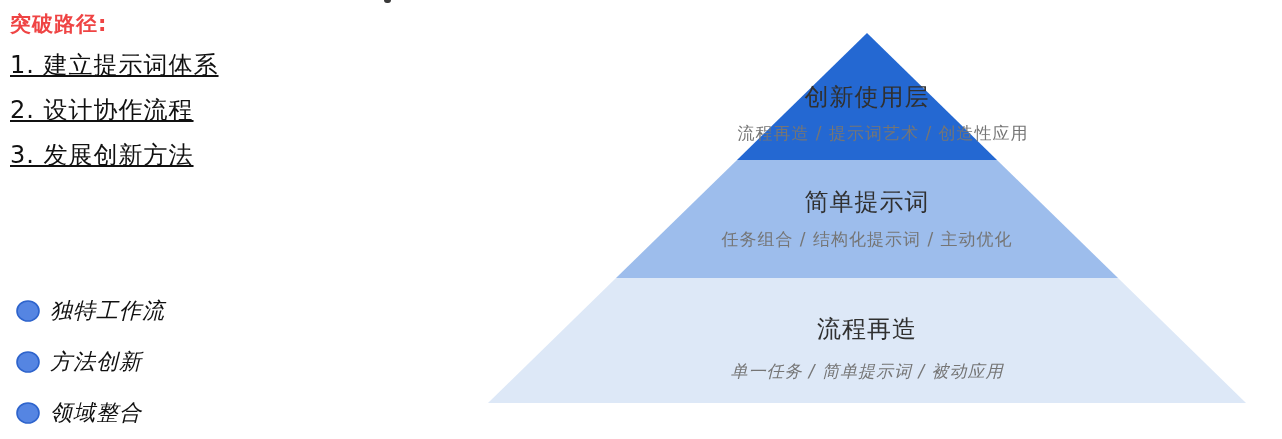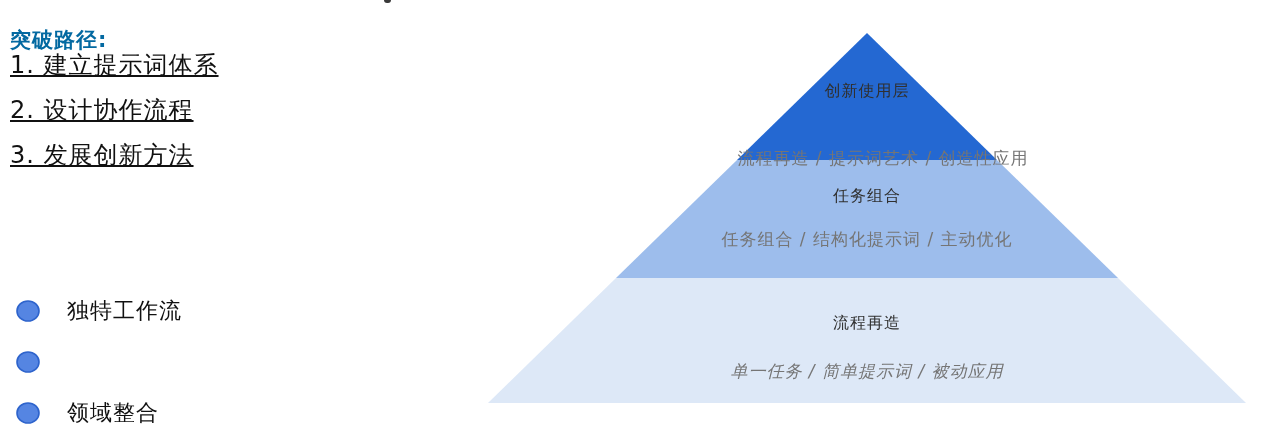--- a/index.html
+++ b/index.html
@@ -12,48 +12,48 @@
   body { position: relative; }
 
   
   .artifact {
     position: absolute; left: 384px; top: 0; width: 7px; height: 3px;
     background: #3a3a3a; border-radius: 0 0 3px 3px;
   }
 
   
   .left-heading {
-    position: absolute; left: 10px; top: 26px;
-    font-size: 21px; font-weight: bold; color: #0369a1;
+    position: absolute; left: 10px; top: 10px;
+    font-size: 21px; font-weight: bold; color: #ef4444;
     letter-spacing: 1px;
   }
   .numbered-list { position: absolute; left: 10px; top: 42px; }
   .numbered-item {
     height: 45px; display: flex; align-items: center;
     font-size: 24px; color: #111111; letter-spacing: 1px; text-decoration: underline;
   }
   .bullet-list { position: absolute; left: 16px; top: 299px; }
   .bullet-row {
     height: 24px; margin-bottom: 27px;
     display: flex; align-items: center;
   }
   .bullet-dot { width: 24px; height: 22px; flex: 0 0 24px; }
   .bullet-label {
-    margin-left: 27px; font-size: 22px; color: #111111; letter-spacing: 1px;
+    margin-left: 10px; font-size: 22px; color: #111111; letter-spacing: 1px; font-style: italic;
   }
 
   
   .pyramid-svg { position: absolute; left: 0; top: 0; width: 1282px; height: 439px; }
 
   .layer-text { position: absolute; text-align: center; width: 600px; }
-  .layer-title { font-size: 16px; color: #303030; letter-spacing: 1px; font-family: Liberation Serif, serif; }
+  .layer-title { font-size: 24px; color: #303030; letter-spacing: 1px; font-family: Liberation Serif, serif; }
   .layer-subtitle { font-size: 17px; color: #757575; letter-spacing: 1px; }
 
   .t1 { left: 567px; top: 81px; }
-  .s1 { left: 583px; top: 122px; margin-top: 25px; }
+  .s1 { left: 583px; top: 122px; }
   .t2 { left: 567px; top: 186px; }
   .s2 { left: 567px; top: 228px; }
   .t3 { left: 567px; top: 313px; }
   .s3 { left: 567px; top: 360px; font-style: italic; }
 </style>
 </head>
 <body>
 
 <div class="artifact"></div>
 
@@ -69,35 +69,36 @@
   <div class="bullet-row">
     <svg class="bullet-dot" viewBox="0 0 24 22">
       <ellipse cx="12" cy="11" rx="11" ry="10" stroke-width="1.6" stroke="#2d63cc" fill="#5585e2"></ellipse>
     </svg>
     <span class="bullet-label">独特工作流</span>
   </div>
   <div class="bullet-row">
     <svg class="bullet-dot" viewBox="0 0 24 22">
       <ellipse cx="12" cy="11" rx="11" ry="10" stroke-width="1.6" stroke="#2d63cc" fill="#5585e2"></ellipse>
     </svg>
+    <span class="bullet-label">方法创新</span>
   </div>
   <div class="bullet-row">
     <svg class="bullet-dot" viewBox="0 0 24 22">
       <ellipse cx="12" cy="11" rx="11" ry="10" stroke-width="1.6" stroke="#2d63cc" fill="#5585e2"></ellipse>
     </svg>
     <span class="bullet-label">领域整合</span>
   </div>
 </div>
 
 <svg class="pyramid-svg" viewBox="0 0 1282 439">
   <polygon points="867,33 997,160 737,160" fill="#2468d2"></polygon>
   <polygon points="737,160 997,160 1118,278 616,278" fill="#9dbdec"></polygon>
   <polygon points="616,278 1118,278 1246,403 488,403" fill="#dde8f7"></polygon>
 </svg>
 
 <div class="layer-text layer-title t1">创新使用层</div>
 <div class="layer-text layer-subtitle s1">流程再造 / 提示词艺术 / 创造性应用</div>
 
-<div class="layer-text layer-title t2">任务组合</div>
+<div class="layer-text layer-title t2">简单提示词</div>
 <div class="layer-text layer-subtitle s2">任务组合 / 结构化提示词 / 主动优化</div>
 
 <div class="layer-text layer-title t3">流程再造</div>
 <div class="layer-text layer-subtitle s3">单一任务 / 简单提示词 / 被动应用</div>
 
 </body></html>

